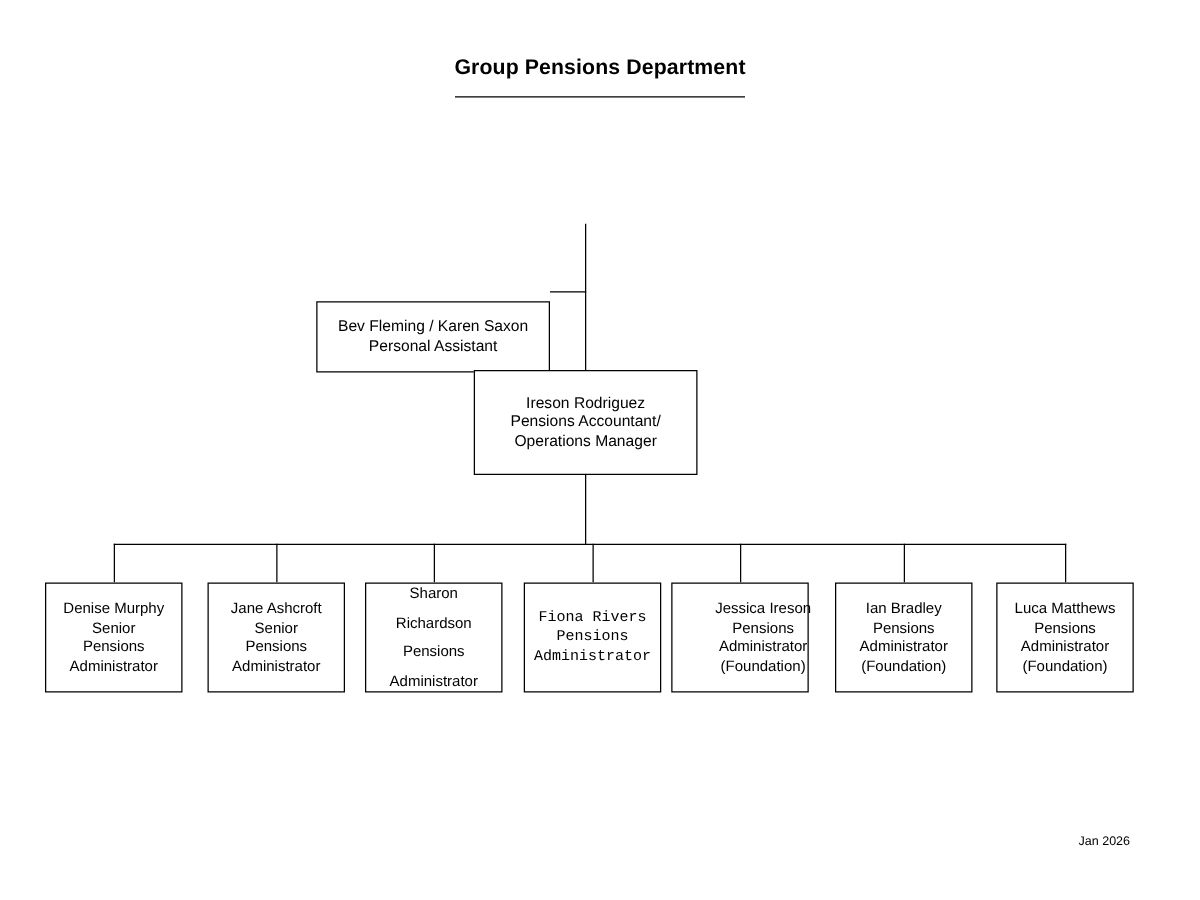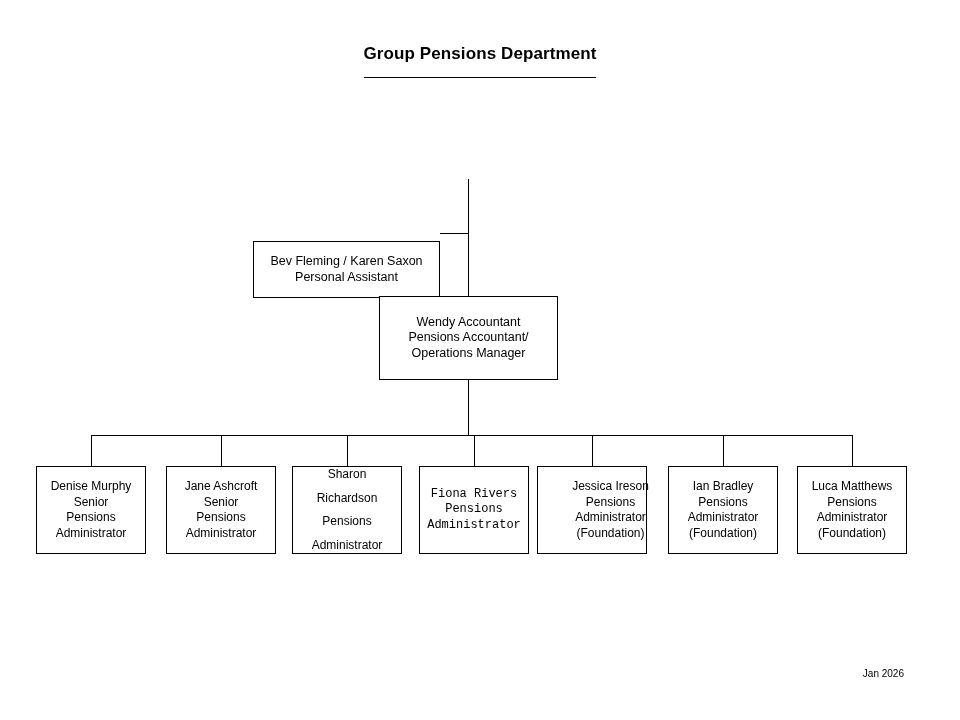--- a/index.html
+++ b/index.html
@@ -133,21 +133,21 @@
   <div class="conn conn-v conn-drop" id="conn-drop-5"></div>
   <div class="conn conn-v conn-drop" id="conn-drop-6"></div>
 
 
   <div class="node" id="node-pa">
     <span class="line">Bev Fleming / Karen Saxon</span>
     <span class="line">Personal Assistant</span>
   </div>
 
   <div class="node" id="node-ops">
-    <span class="line">Wendy Accountant</span>
+    <span class="line">Ireson Rodriguez</span>
     <span class="line">Pensions Accountant/</span>
     <span class="line">Operations Manager</span>
   </div>
 
   <div class="node node-admin" id="node-admin-0">
     <span class="line">Denise Murphy</span>
     <span class="line">Senior</span>
     <span class="line">Pensions</span>
     <span class="line">Administrator</span>
   </div>

